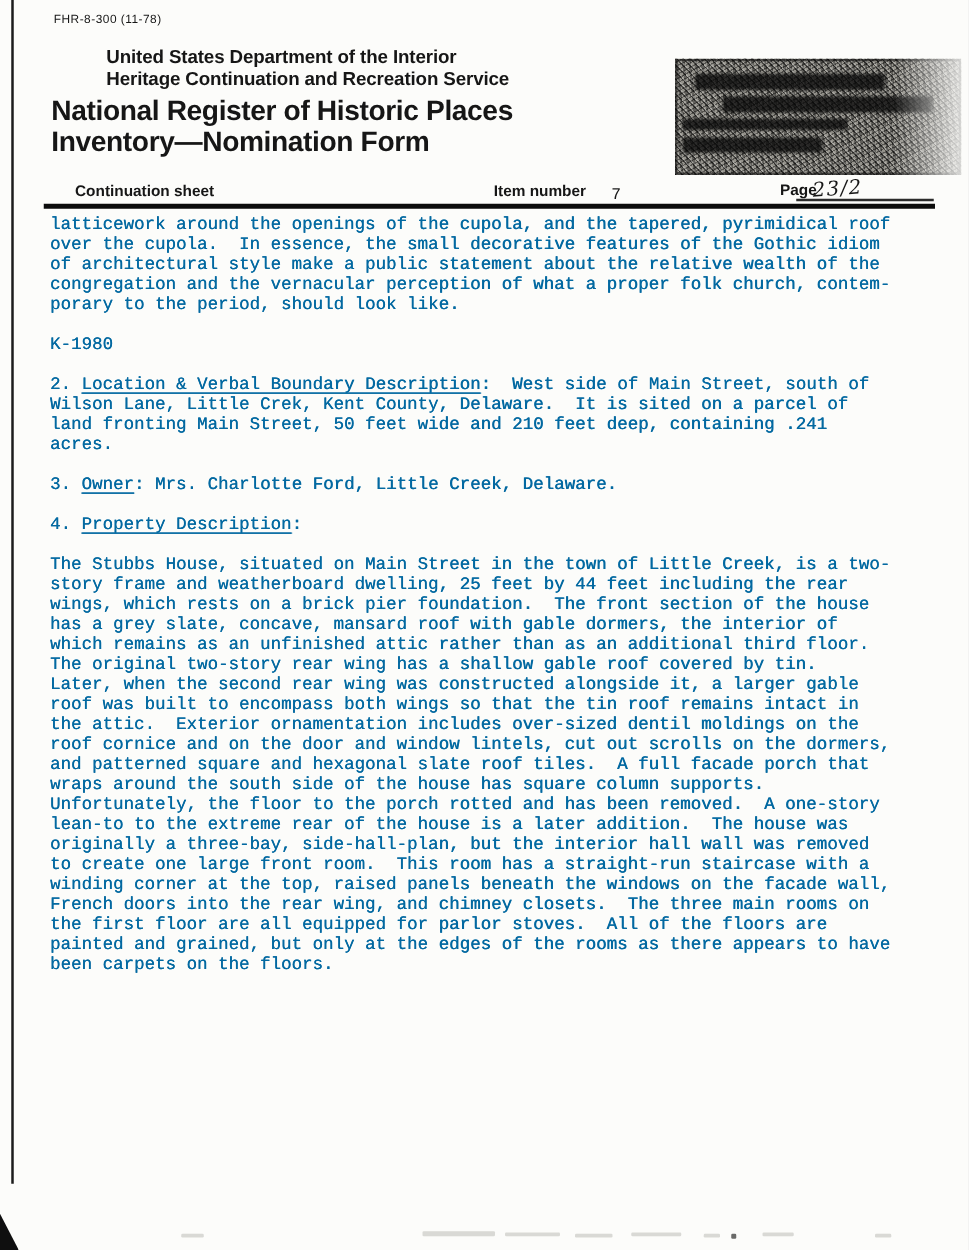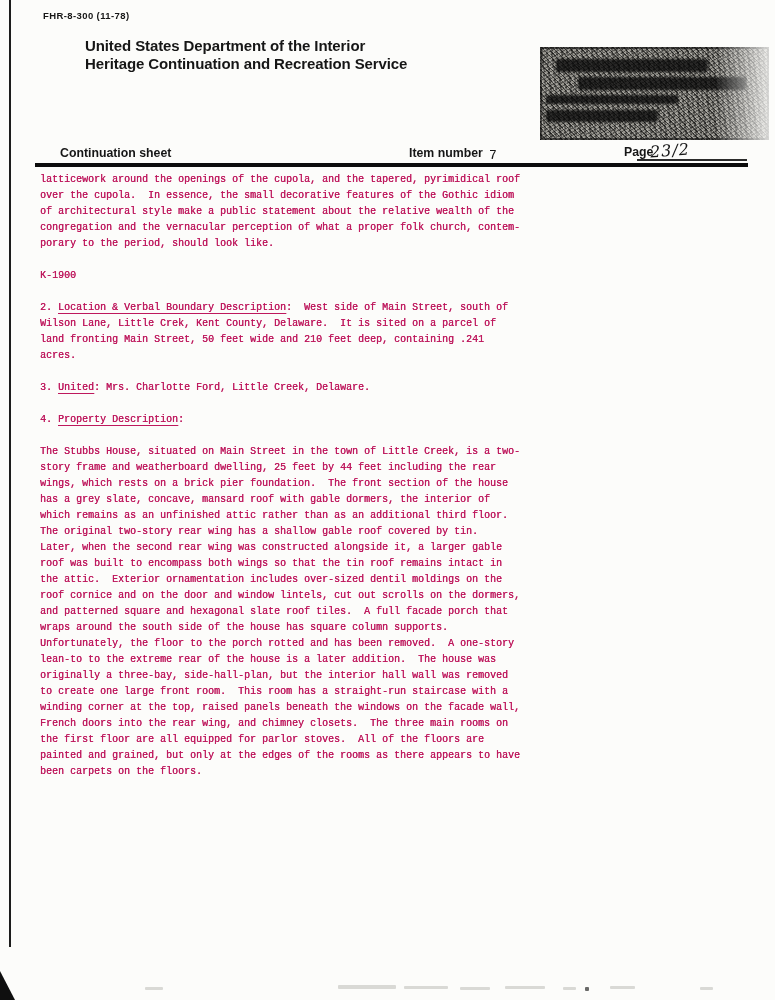--- a/index.html
+++ b/index.html
@@ -8,21 +8,21 @@
     background:#fcfcfa; overflow:hidden;
     font-family:"Liberation Sans", sans-serif; color:#161616;
   }
   
   .scan-edge { position:absolute; left:9px; top:0; width:2px; height:947px; background:#1c1c1c; }
   .corner-fold { position:absolute; left:0; top:971px; width:15px; height:29px; background:#0f0f0f;
     clip-path:polygon(0 0, 100% 100%, 0 100%); }
   .smudge { position:absolute; background:#c6c6c2; opacity:.65; border-radius:1px; }
 
   
-  .form-no { position:absolute; left:43px; top:10px; font-size:9.5px; font-weight:bold; letter-spacing:.4px; }
+  .form-no { position:absolute; left:43px; top:10px; font-size:9.5px; font-weight:normal; letter-spacing:.4px; }
   .agency  { position:absolute; left:42px; top:37px; font-size:15px; font-weight:bold; line-height:18px; letter-spacing:-.1px;margin-left:43px; }
   .title   { position:absolute; left:41px; top:76px; font-size:22.5px; font-weight:bold; line-height:25px; letter-spacing:-.3px; }
 
   
   .stamp {
     position:absolute; left:540px; top:47px; width:229px; height:93px;
     background-color:#95938c;
     background-image:
       repeating-linear-gradient(47deg, rgba(0,0,0,.50) 0 1px, rgba(255,255,255,.20) 1px 2px, transparent 2px 4px),
       repeating-linear-gradient(-29deg, rgba(0,0,0,.42) 0 1px, transparent 1px 3px),
@@ -33,35 +33,35 @@
   .sb1 { left:16px; top:12px;  width:152px; height:13px; }
   .sb2 { left:38px; top:30px;  width:168px; height:13px; }
   .sb3 { left:6px;  top:48px;  width:132px; height:9px;  }
   .sb4 { left:6px;  top:63px;  width:112px; height:12px; }
   .stamp-fade { position:absolute; right:-2px; top:-2px; bottom:-2px; width:56px;
     background:linear-gradient(to right, rgba(252,252,250,0), rgba(252,252,250,.85)); }
 
   
   .cont-label { position:absolute; font-size:12.3px; font-weight:bold; }
   .lab-sheet { left:60px;  top:146px; }
-  .lab-item  { left:395px; top:146px;margin-left:14px; }
+  .lab-item  { left:395px; top:146px; }
   .lab-page  { left:624px; top:145px; }
   .item-value { position:absolute; left:489px; top:148px;
     font-family:"Liberation Mono","DejaVu Sans Mono",monospace; font-size:13px; }
   .page-value { position:absolute; left:650px; top:141px;
     font-family:"DejaVu Serif", serif; font-style:italic; font-size:16px;
     transform:rotate(-4deg); letter-spacing:1px; }
   .rule-page  { position:absolute; left:637px; top:159px; width:110px; height:2px; background:#2b2b2b; }
   .rule-thick { position:absolute; left:35px;  top:163px; width:713px; height:4px; background:#0c0c0c; }
 
   
   .body-col { position:absolute; left:40px; top:172px; width:712px; }
   .tw {
     font-family:"Liberation Mono","DejaVu Sans Mono",monospace;
-    font-size:10px; line-height:16px; color:#be185d;
+    font-size:14px; line-height:16px; color:#0369a1;
     white-space:pre; letter-spacing:0;
     text-shadow:.25px 0 0 currentColor;
   }
   .block { margin:0 0 16px 0; }
   .u { text-decoration:underline; text-underline-offset:2.5px; }
 </style>
 </head>
 <body>
 
 <div class="page">
@@ -69,20 +69,22 @@
   <div class="scan-edge"></div>
 
   <div class="form-no">FHR-8-300  (11-78)</div>
 
   <div class="agency">
     <div>United States Department of the Interior</div>
     <div>Heritage Continuation and Recreation Service</div>
   </div>
 
   <div class="title">
+    <div>National Register of Historic Places</div>
+    <div>Inventory—Nomination Form</div>
   </div>
 
   <div class="stamp">
     <div class="stamp-bar sb1"></div>
     <div class="stamp-bar sb2"></div>
     <div class="stamp-bar sb3"></div>
     <div class="stamp-bar sb4"></div>
     <div class="stamp-fade"></div>
   </div>
 
@@ -95,29 +97,29 @@
   <div class="rule-thick"></div>
 
   <div class="body-col">
 
     <div class="tw block">latticework around the openings of the cupola, and the tapered, pyrimidical roof
 over the cupola.  In essence, the small decorative features of the Gothic idiom
 of architectural style make a public statement about the relative wealth of the
 congregation and the vernacular perception of what a proper folk church, contem-
 porary to the period, should look like.</div>
 
-    <div class="tw block">K-1900</div>
+    <div class="tw block">K-1980</div>
 
 
     <div class="tw block"><span>2. </span><span class="u">Location &amp; Verbal Boundary Description</span><span>:  West side of Main Street, south of
 Wilson Lane, Little Crek, Kent County, Delaware.  It is sited on a parcel of
 land fronting Main Street, 50 feet wide and 210 feet deep, containing .241
 acres.</span></div>
 
-    <div class="tw block"><span>3. </span><span class="u">United</span><span>: Mrs. Charlotte Ford, Little Creek, Delaware.</span></div>
+    <div class="tw block"><span>3. </span><span class="u">Owner</span><span>: Mrs. Charlotte Ford, Little Creek, Delaware.</span></div>
 
     <div class="tw block"><span>4. </span><span class="u">Property Description</span><span>:</span></div>
 
     <div class="tw block">The Stubbs House, situated on Main Street in the town of Little Creek, is a two-
 story frame and weatherboard dwelling, 25 feet by 44 feet including the rear
 wings, which rests on a brick pier foundation.  The front section of the house
 has a grey slate, concave, mansard roof with gable dormers, the interior of
 which remains as an unfinished attic rather than as an additional third floor.
 The original two-story rear wing has a shallow gable roof covered by tin.
 Later, when the second rear wing was constructed alongside it, a larger gable

